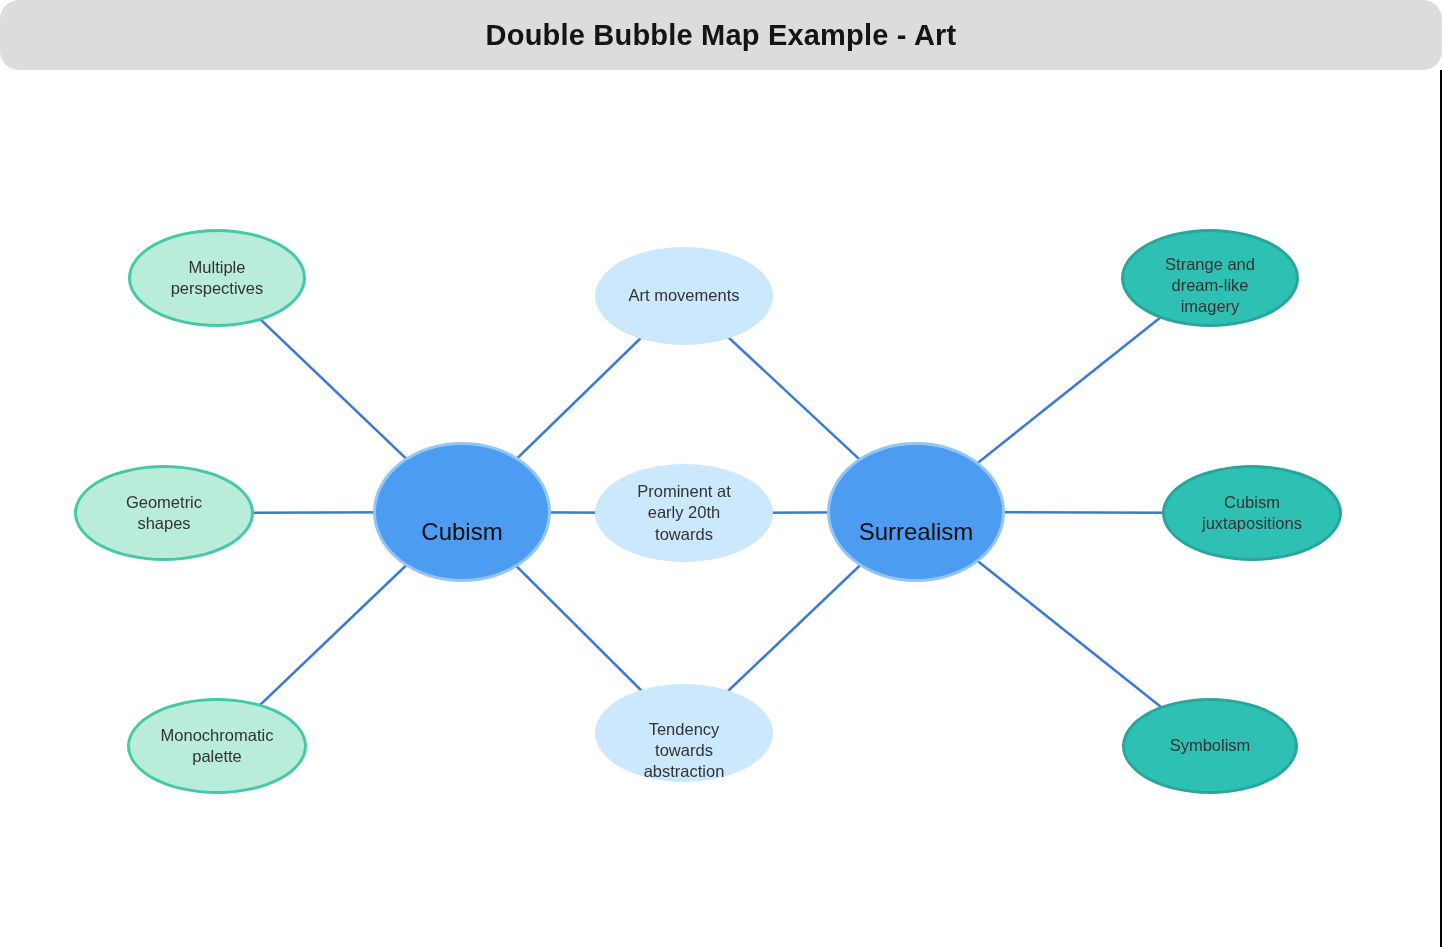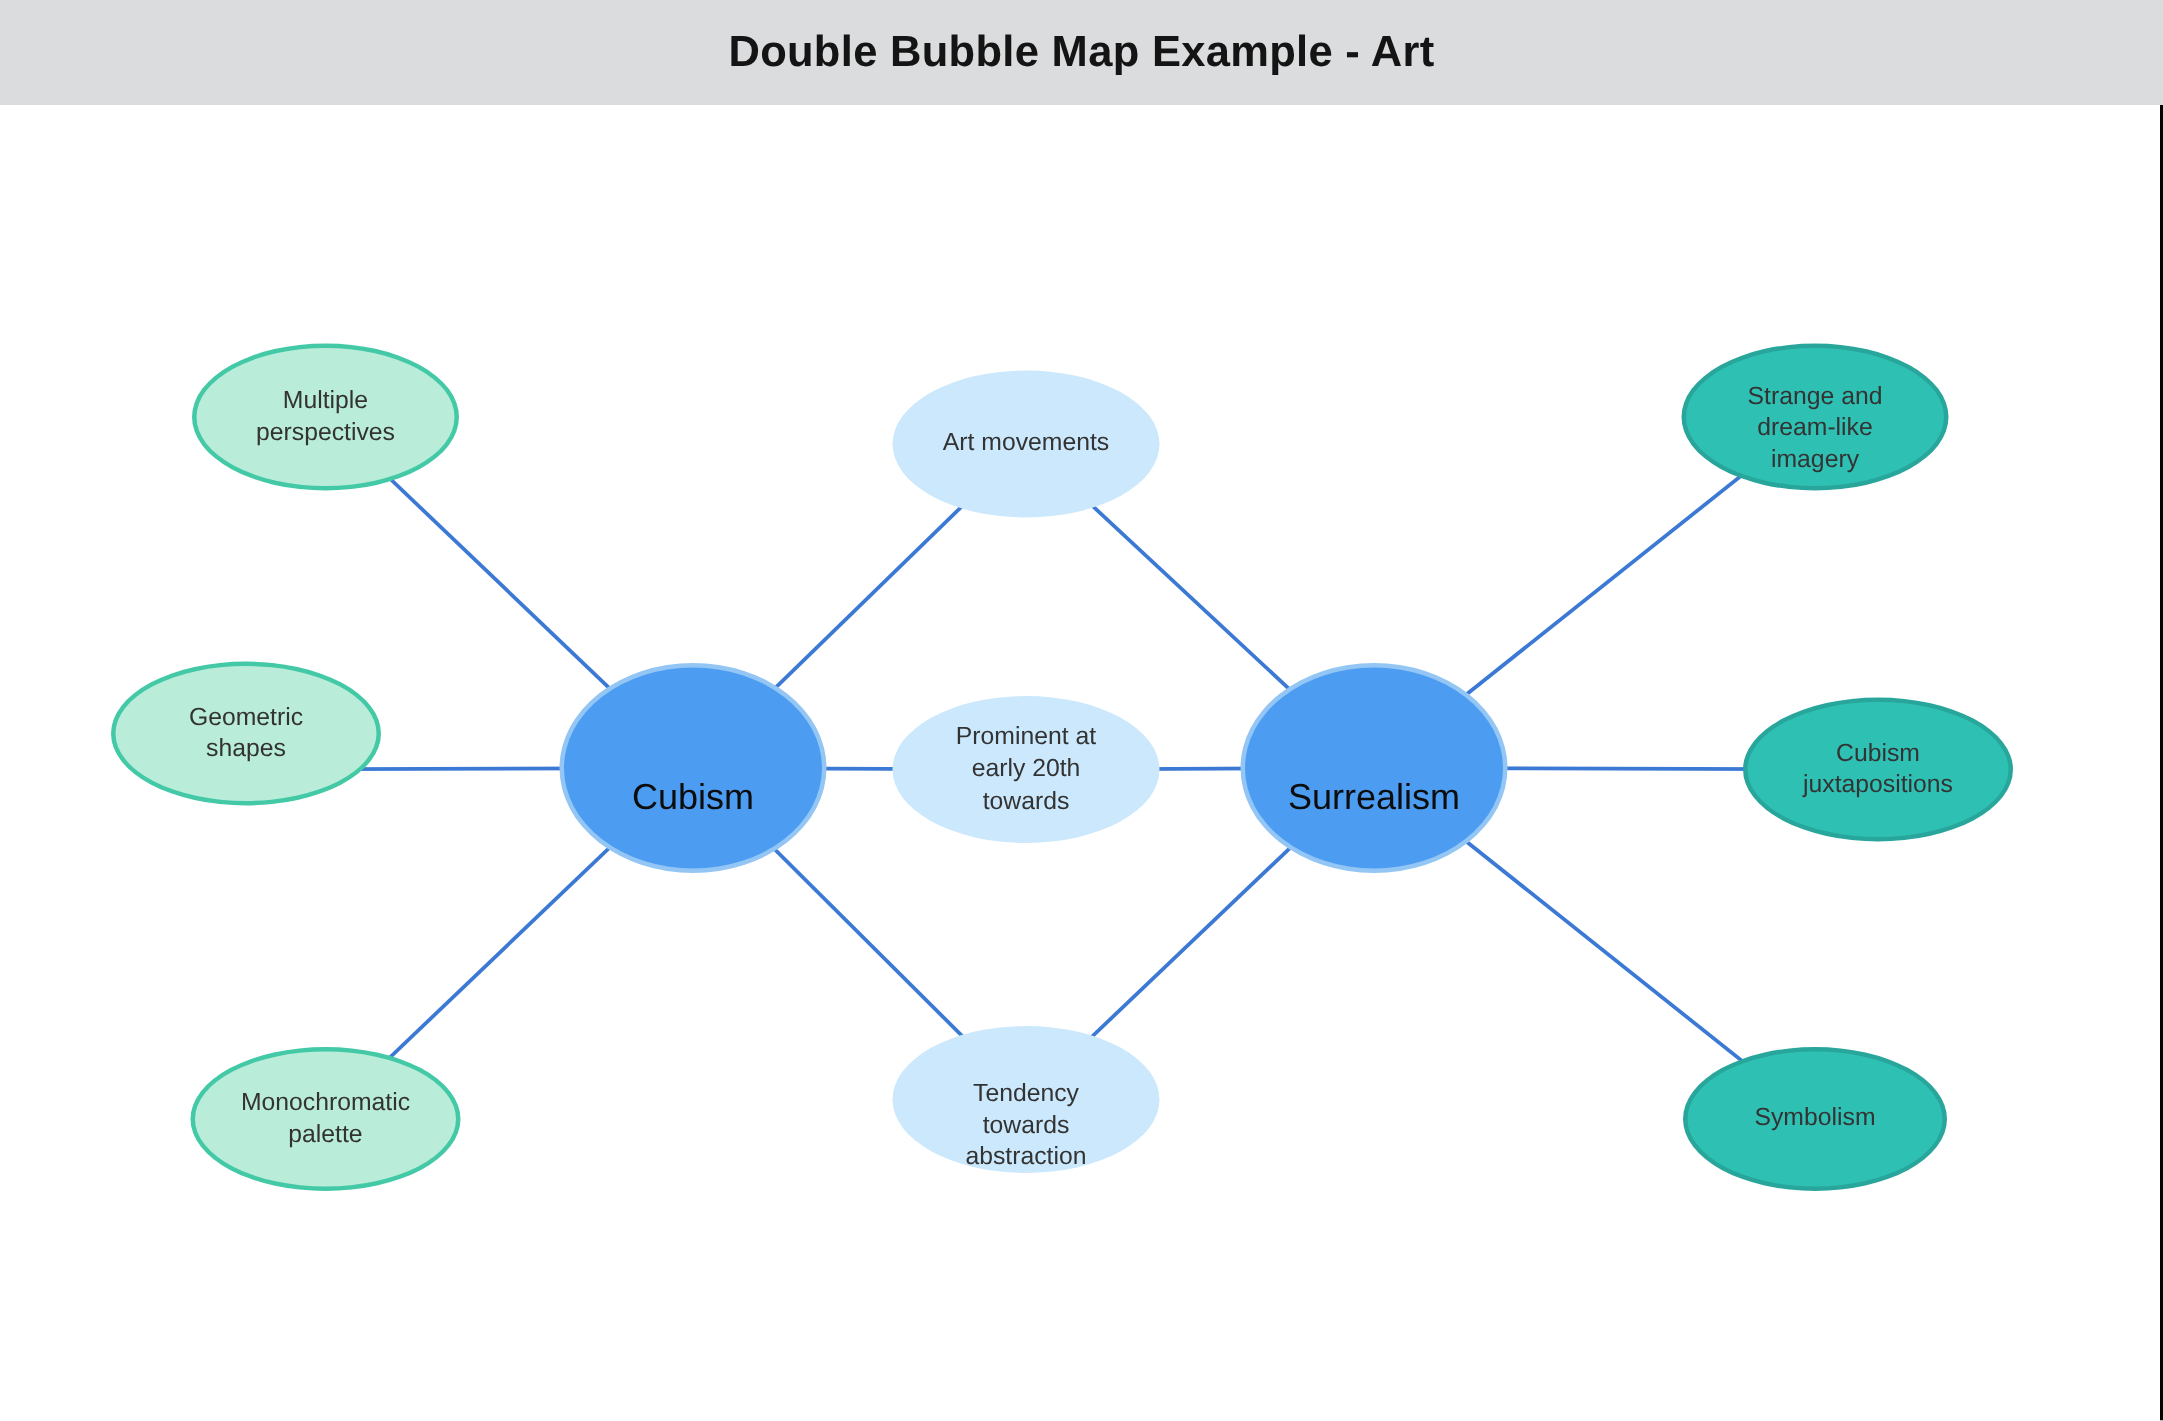--- a/index.html
+++ b/index.html
@@ -21,21 +21,21 @@
   *{box-sizing:border-box;margin:0;padding:0;}
   html,body{width:1442px;height:947px;overflow:hidden;}
   body{
     font-family:"Liberation Sans",sans-serif;
     background:var(--canvas-bg);
     position:relative;
   }
   .title-bar{
     position:absolute;left:0;top:0;width:1442px;height:70px;
     background:var(--title-bar-bg);
-    display:flex;align-items:center;justify-content:center;
+    display:flex;align-items:center;justify-content:center;border-radius:19px;
   }
   .page-title{
     font-size:29px;font-weight:700;color:var(--title-text);
     letter-spacing:0.2px;
   }
   .canvas{
     position:absolute;left:0;top:0;width:1442px;height:947px;
   }
   #edge-layer{
     position:absolute;left:0;top:0;width:1442px;height:947px;
@@ -102,21 +102,21 @@
   <div id="node-layer">
       <div class="bubble main" style="left: 373px; top: 442px; width: 178px; height: 140px;">
         <span class="bubble-label">Cubism</span>
       </div>
       <div class="bubble left" style="left: 128px; top: 229px; width: 178px; height: 98px;">
         <span class="bubble-label" style="max-width: 112px;">Multiple perspectives</span>
       </div>
       <div class="bubble main" style="left: 827px; top: 442px; width: 178px; height: 140px;">
         <span class="bubble-label">Surrealism</span>
       </div>
-      <div class="bubble left" style="left: 74px; top: 441px; width: 180px; height: 96px;">
+      <div class="bubble left" style="left: 74px; top: 465px; width: 180px; height: 96px;">
         <span class="bubble-label" style="max-width: 110px;">Geometric shapes</span>
       </div>
       <div class="bubble left" style="left: 127px; top: 698px; width: 180px; height: 96px;">
         <span class="bubble-label" style="max-width: 132px;">Monochromatic palette</span>
       </div>
       <div class="bubble shared" style="left: 595px; top: 247px; width: 178px; height: 98px;">
         <span class="bubble-label" style="max-width: 140px;">Art movements</span>
       </div>
       <div class="bubble shared" style="left: 595px; top: 464px; width: 178px; height: 98px;">
         <span class="bubble-label" style="max-width: 106px;">Prominent at early 20th towards</span>

